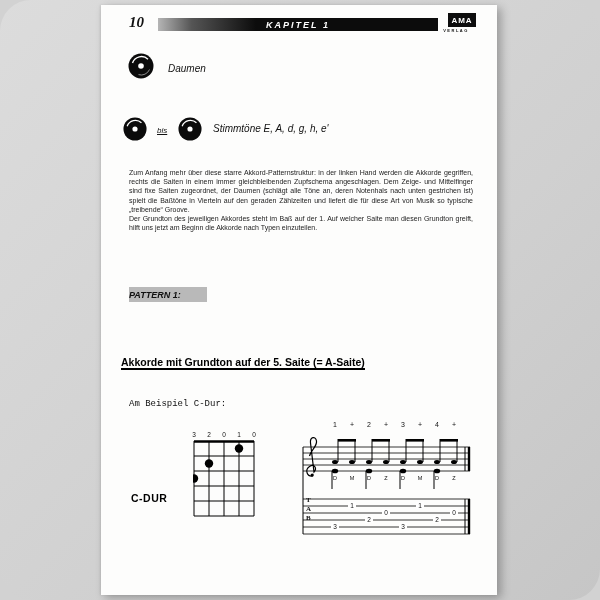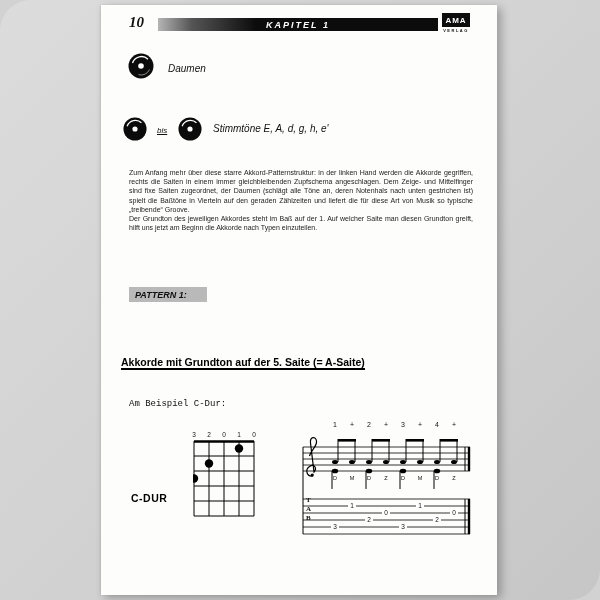--- a/index.html
+++ b/index.html
@@ -22,37 +22,37 @@
   .chapter-bar { left:57px; top:13px; width:280px; height:13px;
     background:linear-gradient(to right,#b5b5b5 0%,#555 12%,#0c0c0c 35%,#0c0c0c 100%);
     display:flex; align-items:center; justify-content:center; }
   .chapter-title { color:#fff; font:italic bold 9px "Liberation Sans",sans-serif; letter-spacing:2px; }
 
   .logo { left:341px; top:8px; width:28px; text-align:center; }
   .logo-box { width:28px; height:14px; background:#0d0d0d; color:#fff;
     display:flex; align-items:center; justify-content:center;
     font:bold 8px "Liberation Sans",sans-serif; letter-spacing:1px;
     border-top:2px solid #0d0d0d; border-bottom:2px solid #0d0d0d;
-    box-shadow:0 -3px 0 #0d0d0d inset, 0 3px 0 #0d0d0d inset; }
+    box-shadow:0 -3px 0 #0d0d0d inset, 0 3px 0 #0d0d0d inset;margin-left:6px; }
   .logo-sub { font:bold 4px "Liberation Sans",sans-serif; letter-spacing:1.5px; color:#111; margin-top:1px; }
 
   .cd-icon { width:26px; height:26px; }
   .cd-1  { left:27px; top:48px; }
   .cd-2a { left:22px; top:112px; width:24px; height:24px; }
   .cd-2b { left:77px; top:112px; width:24px; height:24px; }
   .intro-label  { left:67px;  top:58px;  font:italic 10px "Liberation Sans",sans-serif; color:#111; }
   .bis-label    { left:56px;  top:121px; font:italic 8px  "Liberation Sans",sans-serif; color:#111;text-decoration:underline; }
   .tuning-label { left:112px; top:118px; font:italic 10px "Liberation Sans",sans-serif; color:#111; }
 
   .bodytext { left:28px; top:163px; width:344px; color:#1c1c1c; }
   .bodytext p { font-size:7px; line-height:9.2px; text-align:justify; }
 
   .pattern-label { left:28px; top:282px; width:78px; height:15px; background:#b9b9b9;
     font:italic bold 9px "Liberation Sans",sans-serif; color:#111;
-    display:flex; align-items:center; padding-left:6px; }
+    display:flex; align-items:center; }
   .pattern-box { left:128px; top:279px; border:2px solid #000; padding:2px 7px;
     font:bold 11px "Liberation Sans",sans-serif; letter-spacing:2px; color:#000; background:#fff; }
 
   .section-heading { left:20px; top:351px; font:bold 10.5px "Liberation Sans",sans-serif;
     color:#000; border-bottom:2px solid #000; padding-bottom:0; }
   .example-label { left:28px; top:394px; font-size:9px; color:#111;font-family:Liberation Mono, monospace; }
 
   .chord-name { left:30px; top:487px; font:bold 10.5px "Liberation Sans",sans-serif; letter-spacing:.5px; }
 
   .chord-diagram { left:92px; top:426px; width:70px; height:100px; }

